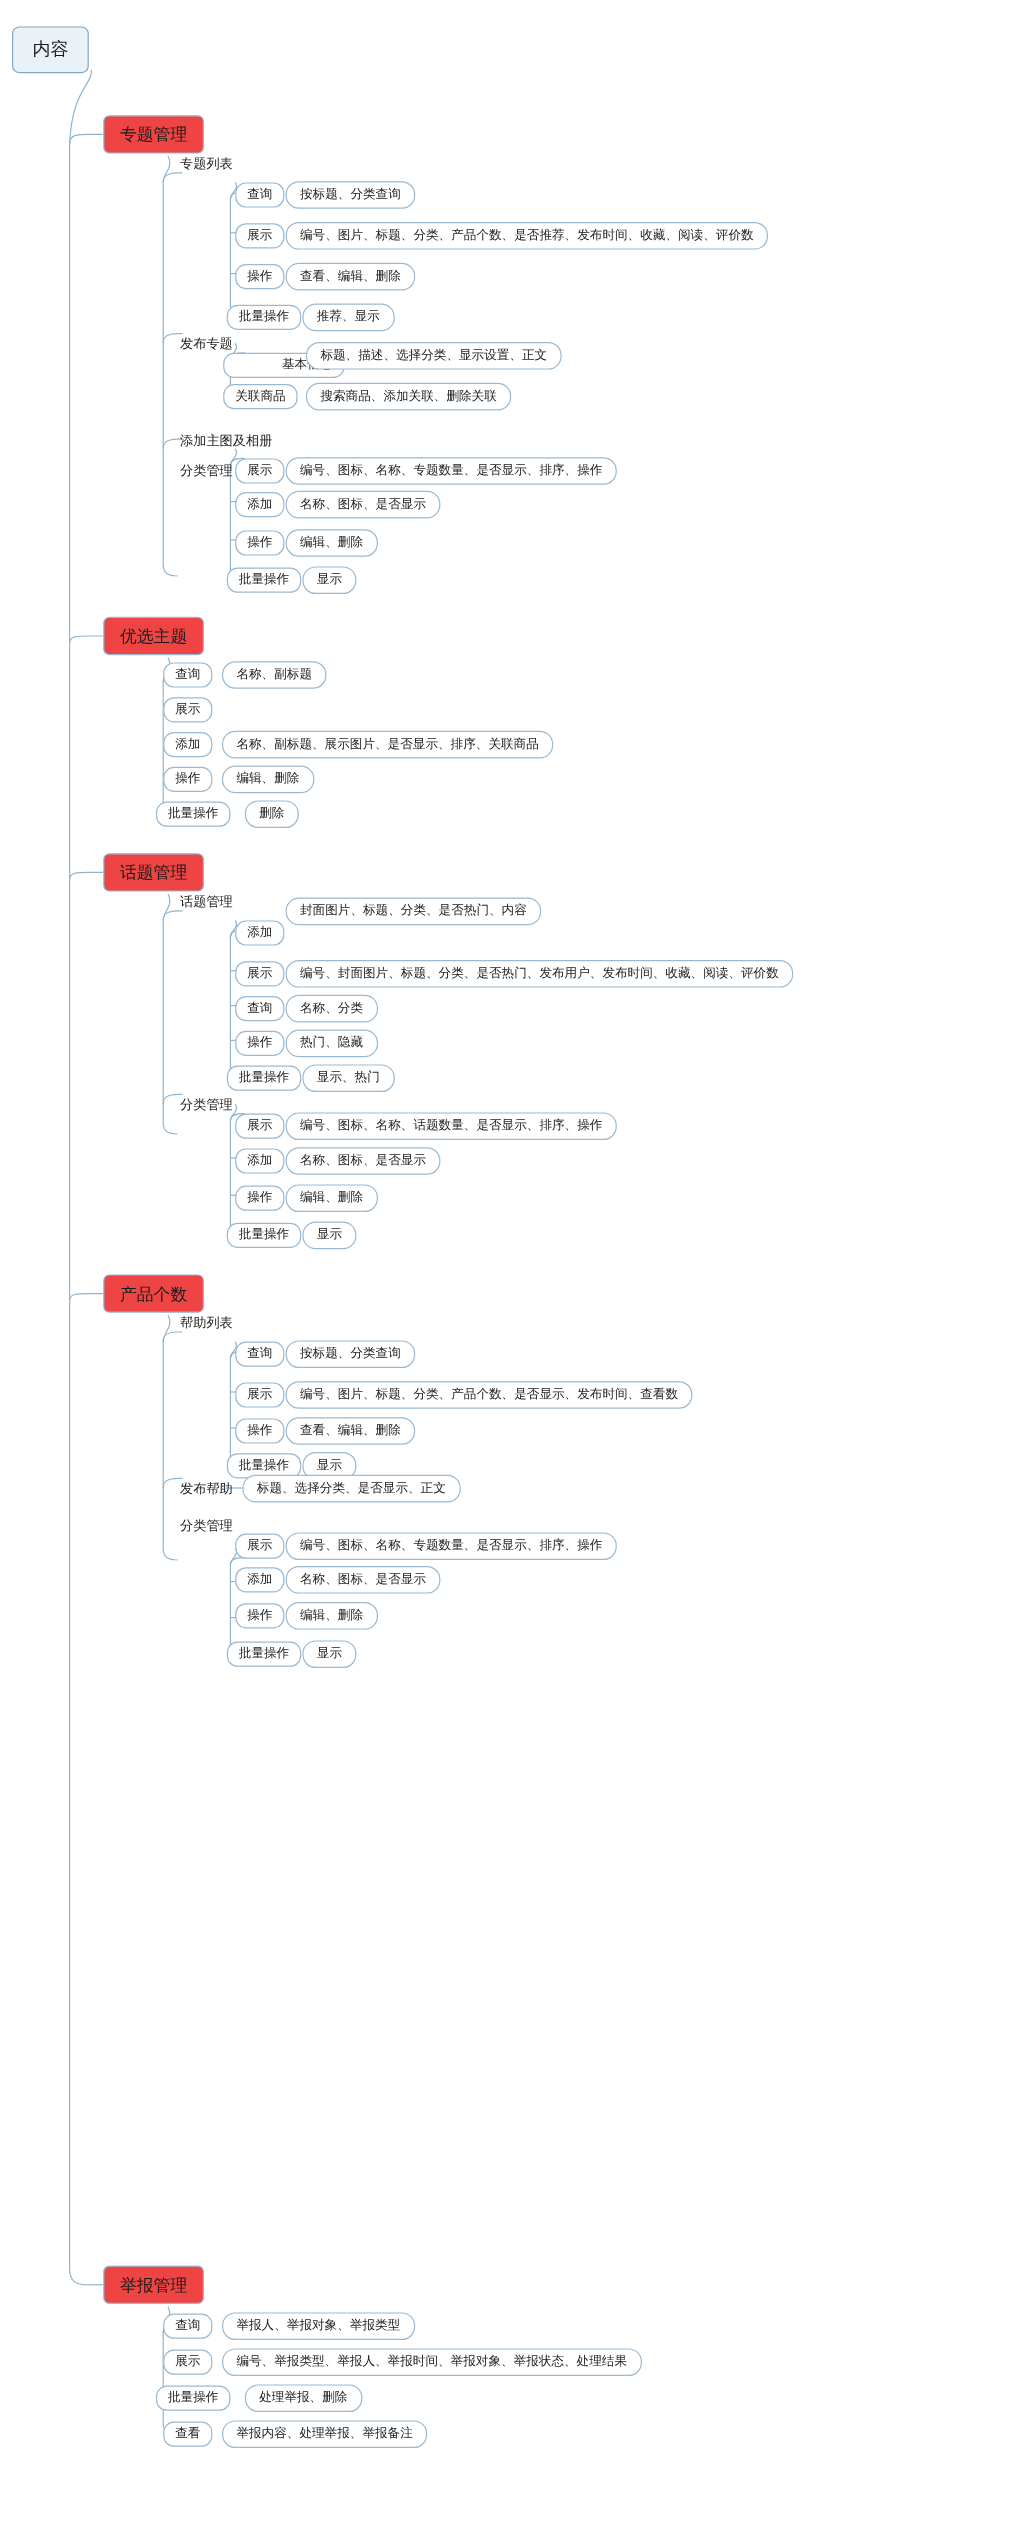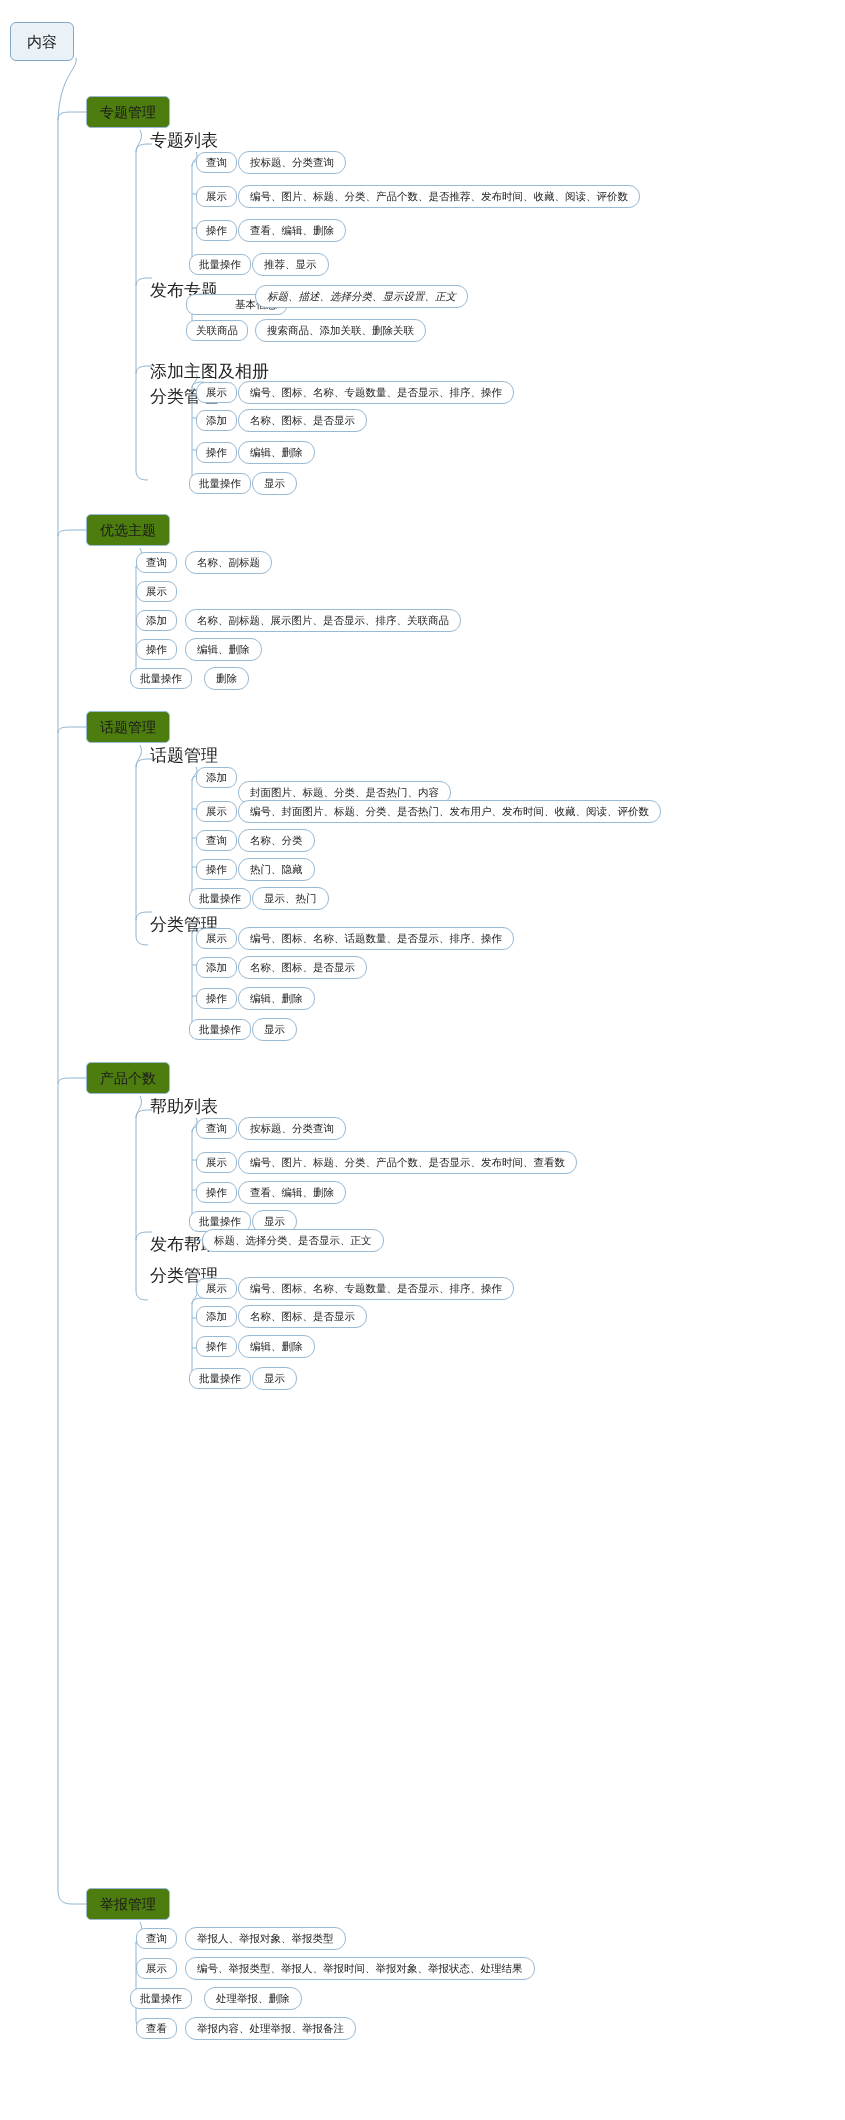--- a/index.html
+++ b/index.html
@@ -35,28 +35,28 @@
     border: 1px solid #7fa8c9;
     background: #eaf2f8;
     border-radius: 6px;
     padding: 11px 16px;
     font-size: 15px;
     color: #1a1a1a;
   }
   
   .n-l1 {
     border: 1px solid #9ab9d2;
-    background: #4d7c0f;
+    background: #ef4444;
     border-radius: 5px;
     padding: 8px 13px;
     font-size: 14px;
   }
   
   .n-l2 {
-    font-size: 17px;
+    font-size: 11px;
     padding: 2px 0;
     color: #222;
     text-align: right;
   }
   
   .n-l3 {
     border: 1px solid #9ab9d2;
     background: #ffffff;
     border-radius: 9px;
     padding: 4px 9px;
@@ -164,21 +164,21 @@
 
   <div class="node n-l3" style="left:196px; top:220px;">操作</div>
   <div class="node n-leaf" style="left:238px; top:219px;">查看、编辑、删除</div>
 
   <div class="node n-l3" style="left:189px; top:254px;">批量操作</div>
   <div class="node n-leaf" style="left:252px; top:253px;">推荐、显示</div>
 
   <div class="node n-l2" style="left:150px; top:280px;">发布专题</div>
 
   <div class="node n-l3" style="left:186px; top:294px;padding-left:48px;">基本信息</div>
-  <div class="node n-leaf" style="left:255px; top:285px;font-style:italic;">标题、描述、选择分类、显示设置、正文</div>
+  <div class="node n-leaf" style="left:255px; top:285px;">标题、描述、选择分类、显示设置、正文</div>
 
   <div class="node n-l3" style="left:186px; top:320px;">关联商品</div>
   <div class="node n-leaf" style="left:255px; top:319px;">搜索商品、添加关联、删除关联</div>
 
   <div class="node n-l2" style="left:150px; top:361px;">添加主图及相册</div>
 
   <div class="node n-l2" style="left:150px; top:368px; opacity:0;"></div>
 
   <div class="node n-l2" style="left:150px; top:386px;">分类管理</div>
 
@@ -208,21 +208,21 @@
   <div class="node n-leaf" style="left:185px; top:638px;">编辑、删除</div>
 
   <div class="node n-l3" style="left:130px; top:668px;">批量操作</div>
   <div class="node n-leaf" style="left:204px; top:667px;">删除</div>
 
   <div class="node n-l1" style="left:86px; top:711px;">话题管理</div>
 
   <div class="node n-l2" style="left:150px; top:745px;">话题管理</div>
 
   <div class="node n-l3" style="left:196px; top:767px;">添加</div>
-  <div class="node n-leaf" style="left:238px; top:781px;text-align:center;">封面图片、标题、分类、是否热门、内容</div>
+  <div class="node n-leaf" style="left:238px; top:748px;text-align:center;">封面图片、标题、分类、是否热门、内容</div>
 
   <div class="node n-l3" style="left:196px; top:801px;">展示</div>
   <div class="node n-leaf" style="left:238px; top:800px;">编号、封面图片、标题、分类、是否热门、发布用户、发布时间、收藏、阅读、评价数</div>
 
   <div class="node n-l3" style="left:196px; top:830px;">查询</div>
   <div class="node n-leaf" style="left:238px; top:829px;">名称、分类</div>
 
   <div class="node n-l3" style="left:196px; top:859px;">操作</div>
   <div class="node n-leaf" style="left:238px; top:858px;">热门、隐藏</div>
 

